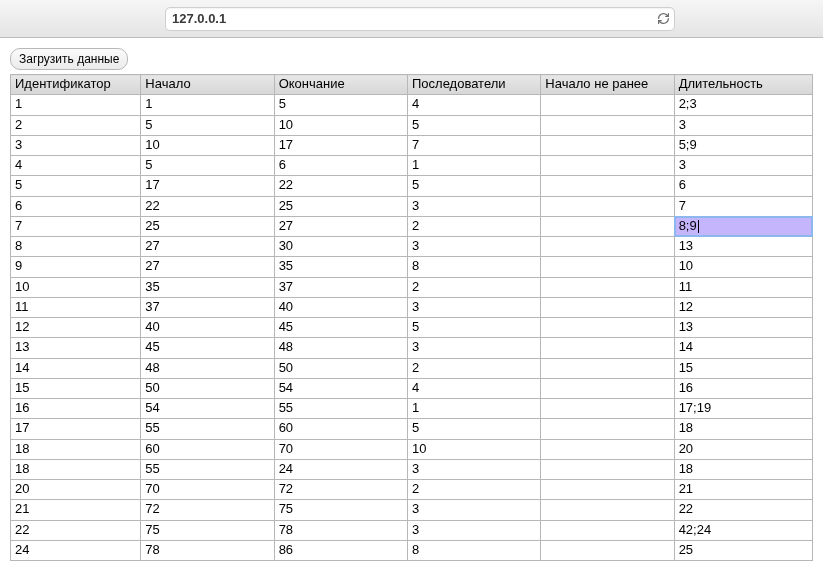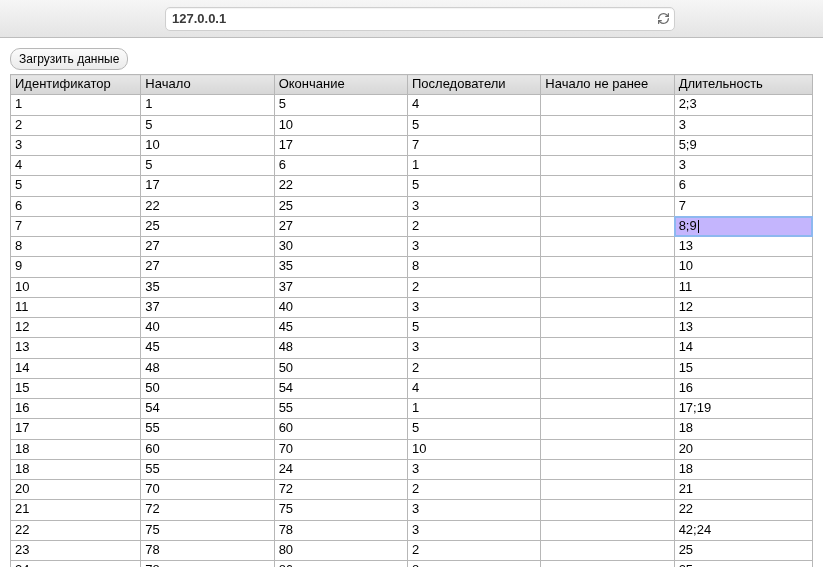--- a/index.html
+++ b/index.html
@@ -313,28 +313,20 @@
         </tr>
         <tr>
           <td><span>22</span></td>
           <td><span>75</span></td>
           <td><span>78</span></td>
           <td><span>3</span></td>
           <td><span></span></td>
           <td><span>42;24</span></td>
         </tr>
         <tr>
-          <td><span>23</span></td>
-          <td><span>78</span></td>
-          <td><span>80</span></td>
-          <td><span>2</span></td>
-          <td><span></span></td>
-          <td><span>25</span></td>
-        </tr>
-        <tr>
           <td><span>24</span></td>
           <td><span>78</span></td>
           <td><span>86</span></td>
           <td><span>8</span></td>
           <td><span></span></td>
           <td><span>25</span></td>
         </tr>
       </tbody>
   </table>
 </div>

